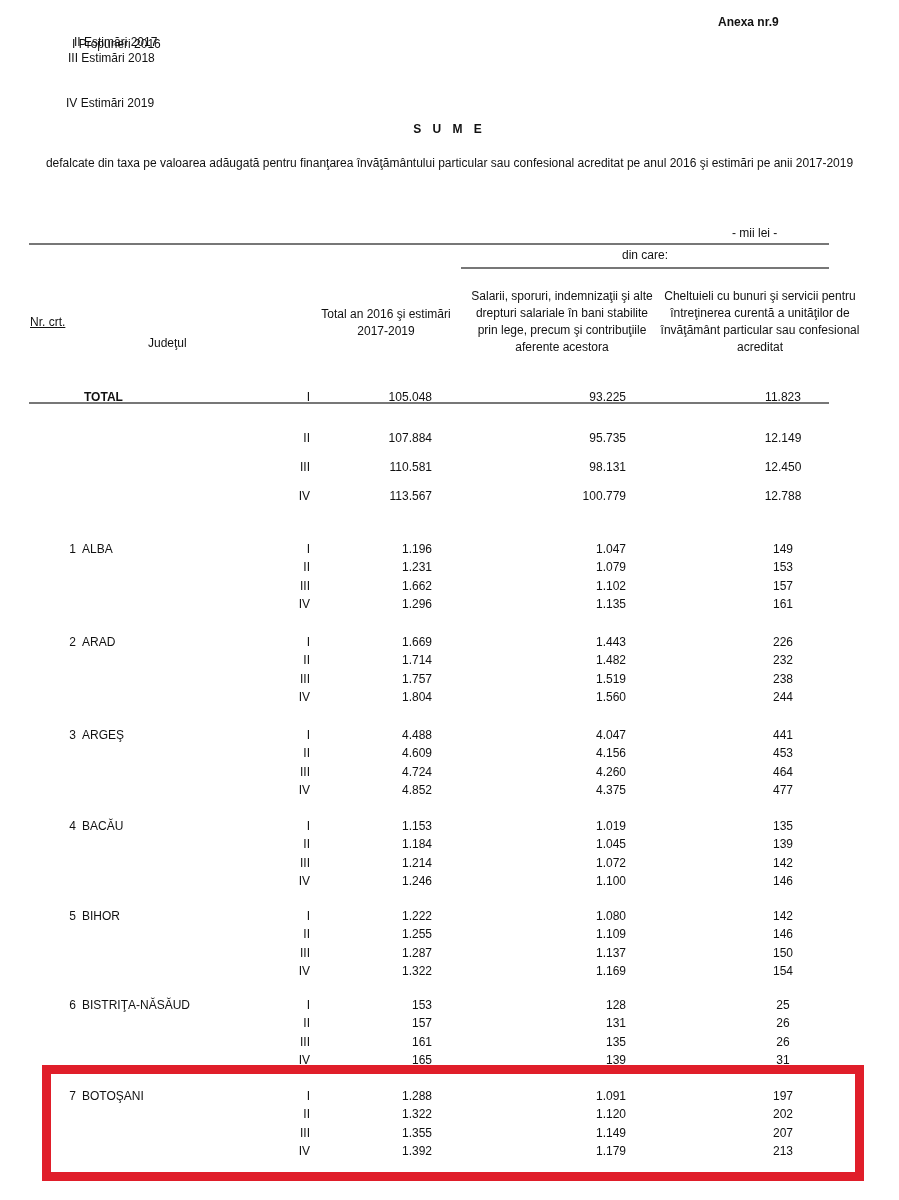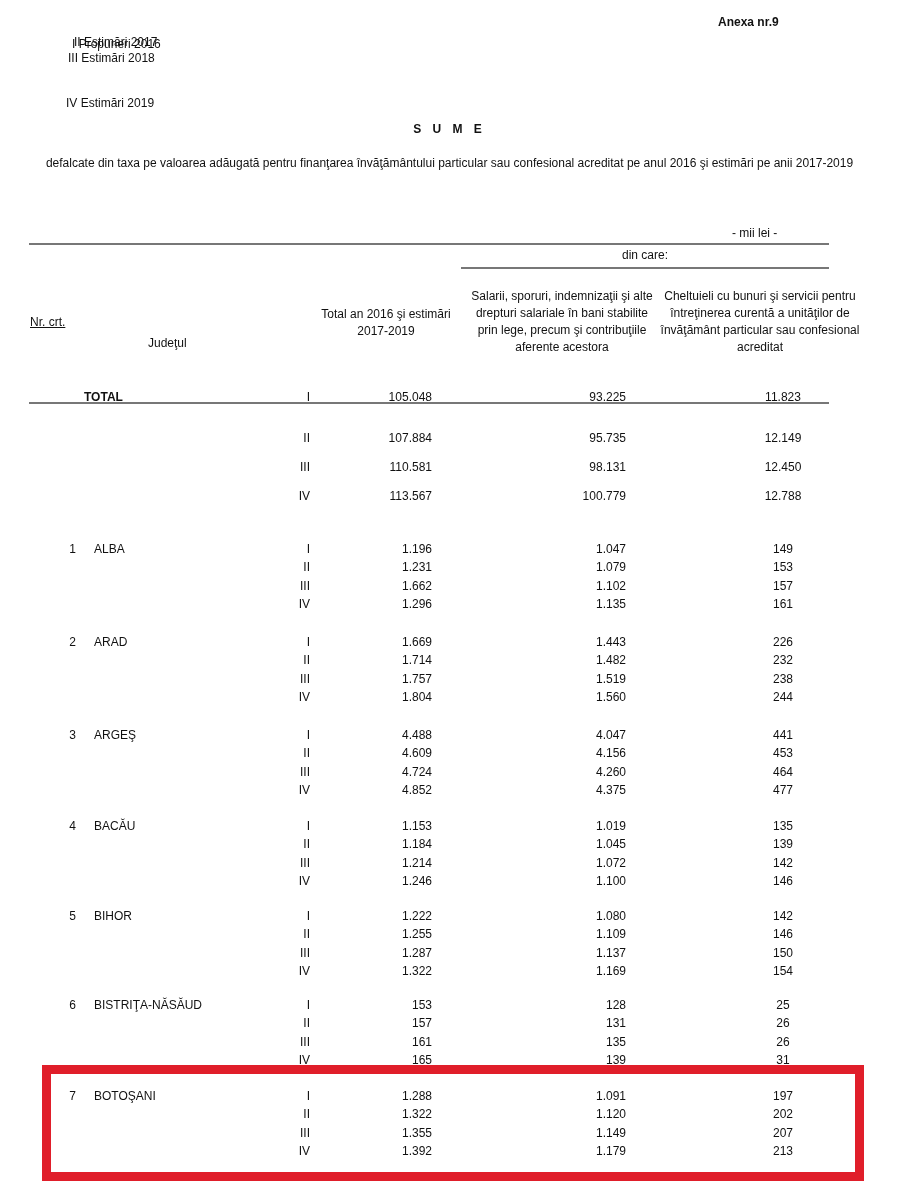--- a/index.html
+++ b/index.html
@@ -9,21 +9,21 @@
   .legend div { position:absolute; font-size:12px; }
   .annex { left:718px; top:15px; font-size:12px; font-weight:bold; }
   .title { left:0; width:899px; top:122px; text-align:center; font-size:12px; font-weight:bold; letter-spacing:4px; }
   .subtitle { left:30px; width:839px; top:155px; text-align:center; font-size:12px; white-space:normal; line-height:16px; }
   .unit { left:732px; top:226px; font-size:12px; }
   .hr { position:absolute; height:2px; background:#777; }
   .hdr { position:absolute; font-size:12px; text-align:center; line-height:17px; }
   .row { position:absolute; left:0; width:899px; height:18px; font-size:12px; }
   .row span { position:absolute; white-space:nowrap; }
   .c-nr { left:64px; width:12px; text-align:right; }
-  .c-name { left:94px; }
+  .c-name { left:82px; }
   .c-total-name { left:84px; font-weight:bold; }
   .c-per { left:270px; width:40px; text-align:right; }
   .c-tot { left:350px; width:82px; text-align:right; }
   .c-sal { left:540px; width:86px; text-align:right; }
   .c-ch { left:740px; width:86px; text-align:center; }
   .highlight { position:absolute; left:42px; top:1065px; width:804px; height:98px;
                border:9px solid #e01e2a; }
 </style>
 </head>
 <body>

